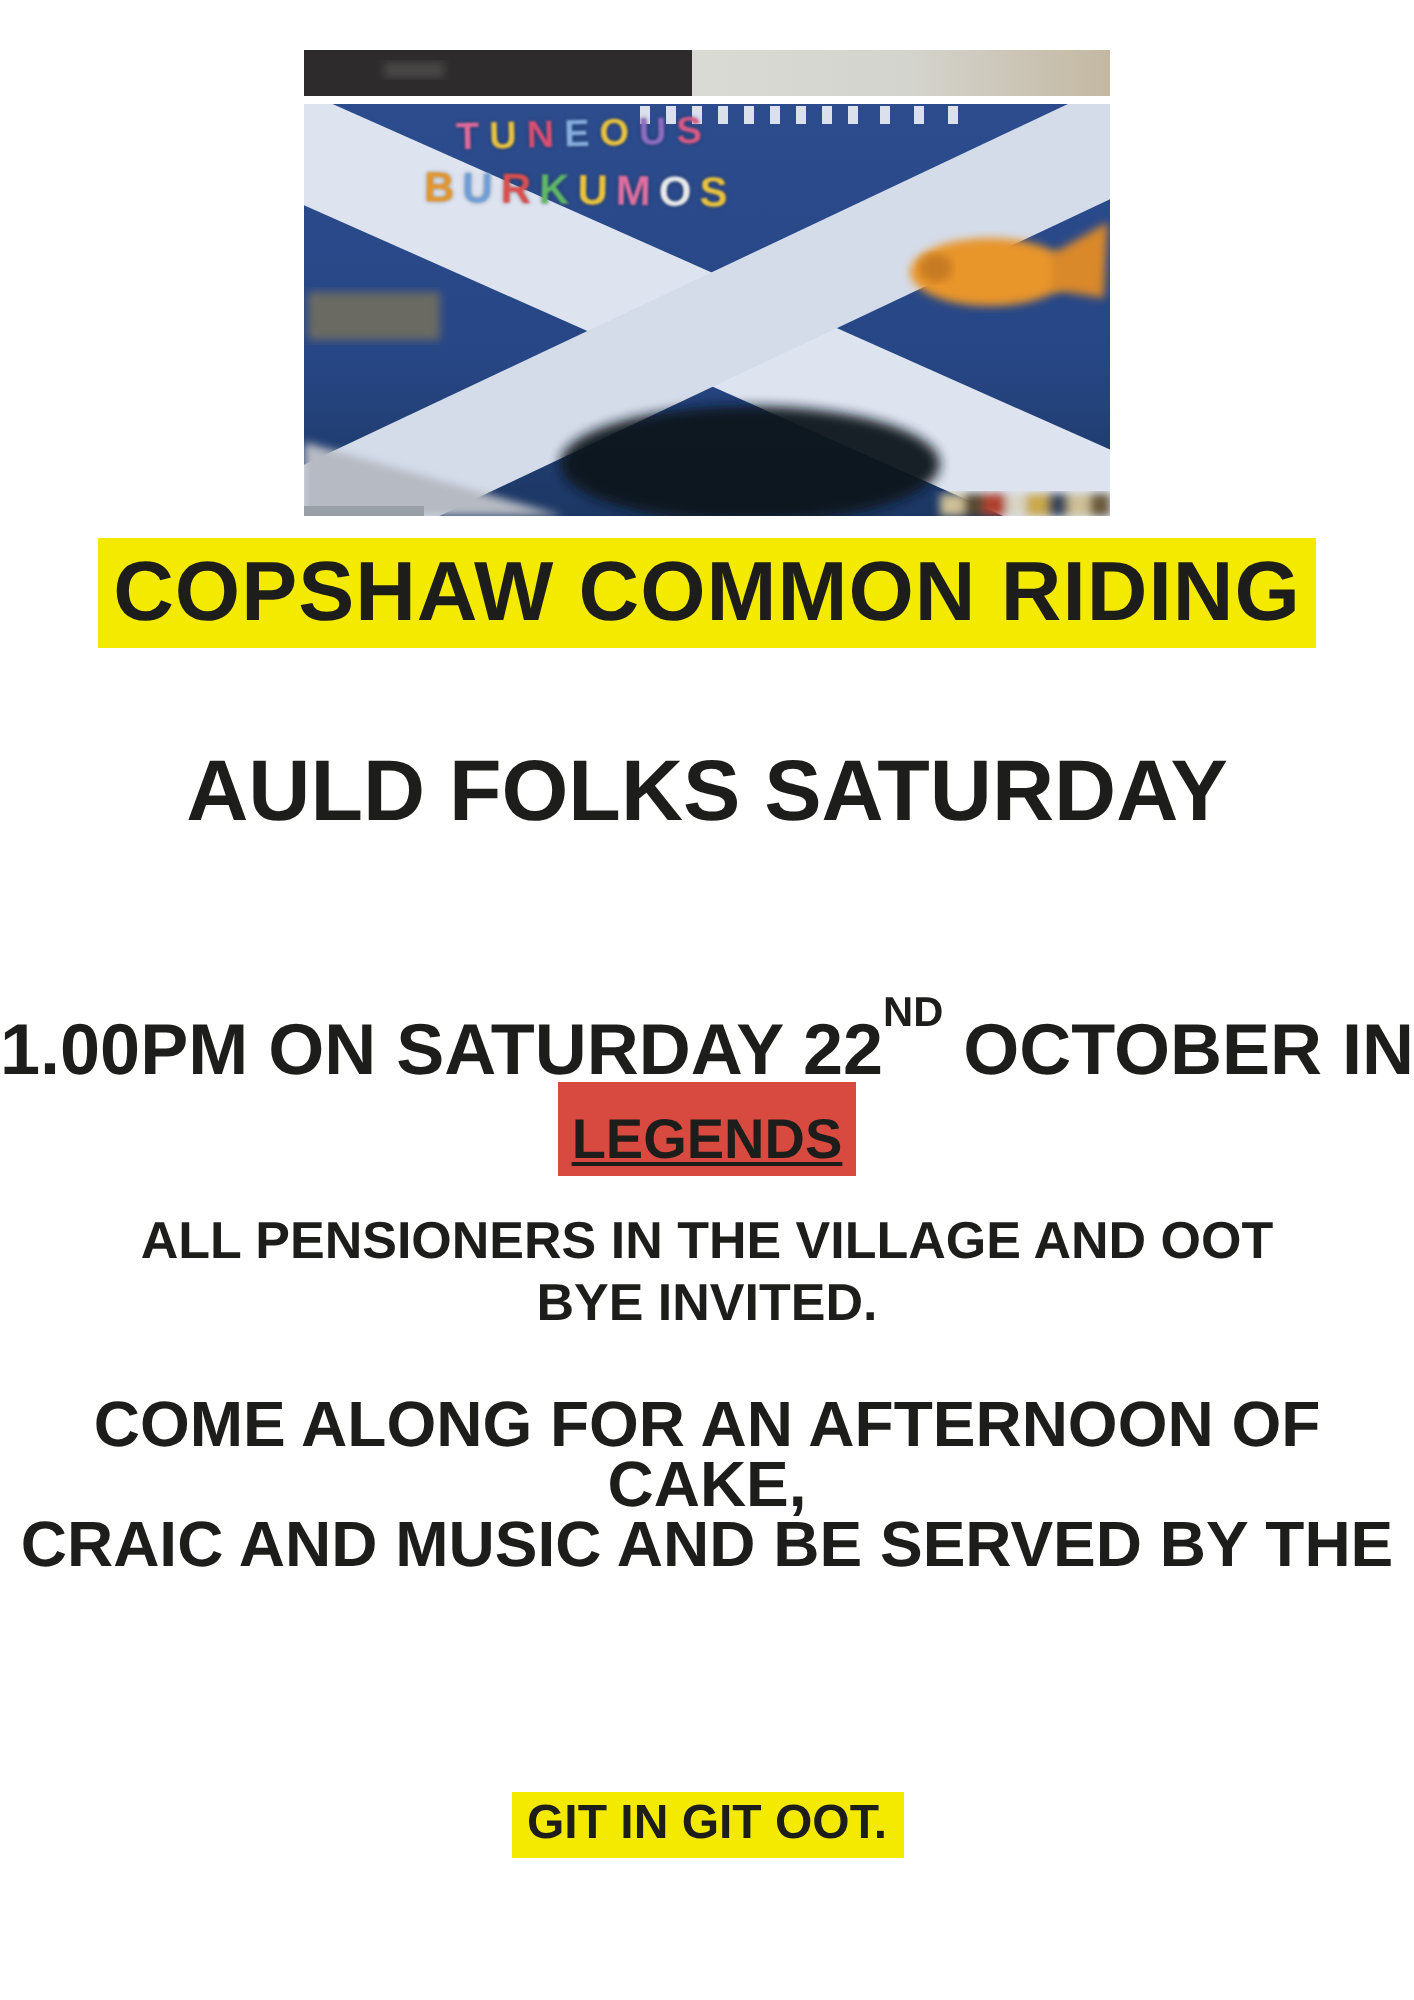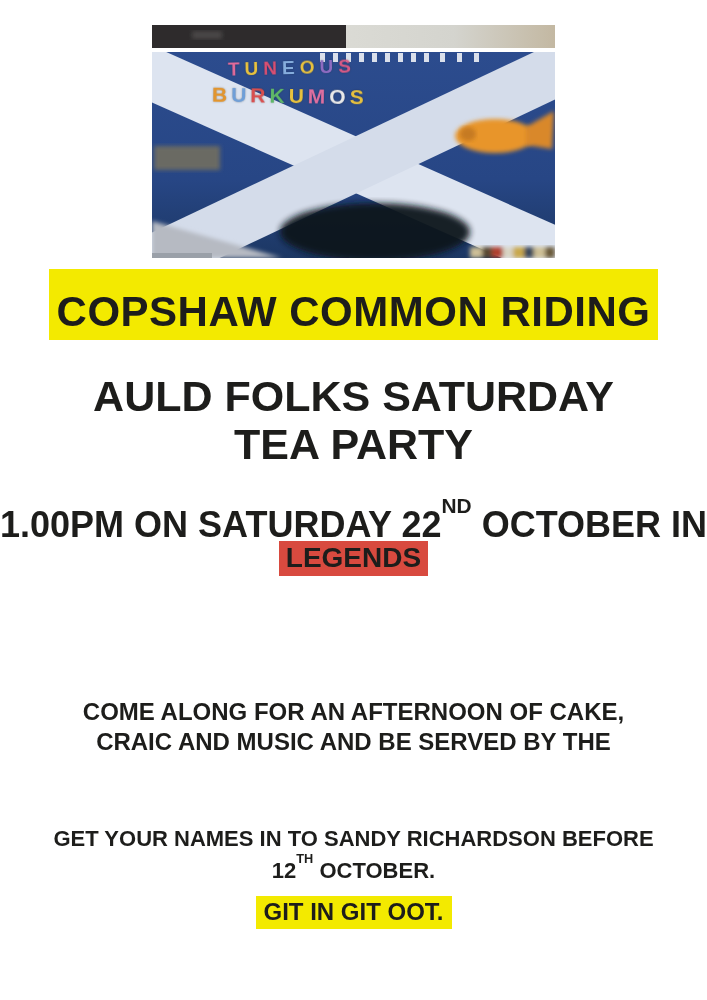--- a/index.html
+++ b/index.html
@@ -20,28 +20,28 @@
   .photo-letters{
     position:absolute; white-space:nowrap;
     font-family:"Liberation Sans", sans-serif; font-weight:bold;
     text-shadow:0 0 2px rgba(0,0,0,.35);
     filter:blur(.6px);
   }
   .photo-letters.row1{left:76px; top:32px; font-size:19px; letter-spacing:5px; transform:rotate(-1.5deg);}
   .photo-letters.row2{left:60px; top:59px; font-size:21px; letter-spacing:4px; transform:rotate(1deg);}
   
   .block{position:absolute; left:0; width:707px; text-align:center; line-height:1.15;}
-  .hl{display:inline-block; padding:19px 8px 4px 8px;}
+  .hl{display:inline-block; padding:3px 8px 4px 8px;}
   .title-block{top:269px; font-size:42px; letter-spacing:.5px;}
   .heading-block{top:372px; font-size:43px; line-height:48px;}
   .when-block{top:504px; font-size:36px;}
   .venue-block{top:541px; font-size:28px;}
-  .venue-block .hl{padding:1px 7px 2px 7px;}
+  .venue-block .hl{padding:13px 7px 2px 7px;text-decoration:underline;}
   .pensioners-block{top:605px; font-size:26px; line-height:31px;}
-  .come-block{top:697px; font-size:24px; line-height:30px;}
+  .come-block{top:697px; font-size:32px; line-height:30px;}
   .names-block{top:825px; font-size:22px; line-height:27px;}
   .footer-block{top:896px; font-size:24px;}
   .footer-block .hl{padding:2px 8px 3px 8px;}
   sup.ord{
     font-size:58%; position:relative; top:-0.52em; letter-spacing:0;
   }
 </style>
 </head>
 <body>
 
@@ -126,40 +126,37 @@
     <div class="photo-letters row1"><span style="color: rgb(224, 106, 154);">T</span><span style="color: rgb(232, 194, 62);">U</span><span style="color: rgb(217, 79, 114);">N</span><span style="color: rgb(134, 174, 222);">E</span><span style="color: rgb(232, 194, 62);">O</span><span style="color: rgb(143, 108, 194);">U</span><span style="color: rgb(217, 90, 133);">S</span></div>
     <div class="photo-letters row2"><span style="color: rgb(226, 149, 46);">B</span><span style="color: rgb(111, 159, 216);">U</span><span style="color: rgb(217, 79, 79);">R</span><span style="color: rgb(95, 183, 104);">K</span><span style="color: rgb(232, 194, 62);">U</span><span style="color: rgb(222, 111, 160);">M</span><span style="color: rgb(233, 233, 233);">O</span><span style="color: rgb(232, 194, 62);">S</span></div>
   </div>
 
   <div class="block title-block">
     <span class="hl" style="background-color: rgb(243, 234, 0);">COPSHAW COMMON RIDING</span>
   </div>
 
   <div class="block heading-block">
     <div>AULD FOLKS SATURDAY</div>
-    <div>TEA PARTY</div>
   </div>
 
   <div class="block when-block">
     <span>1.00PM ON SATURDAY 22</span><sup class="ord">ND</sup><span> OCTOBER IN</span>
   </div>
   <div class="block venue-block">
     <span class="hl" style="background-color: rgb(216, 74, 63);">LEGENDS</span>
   </div>
 
+  <div class="block pensioners-block">
+    <div>ALL PENSIONERS IN THE VILLAGE AND OOT</div>
+    <div>BYE INVITED.</div>
+  </div>
 
   <div class="block come-block">
     <div>COME ALONG FOR AN AFTERNOON OF CAKE,</div>
     <div>CRAIC AND MUSIC AND BE SERVED BY THE</div>
   </div>
 
-  <div class="block names-block">
-    <div>GET YOUR NAMES IN TO SANDY RICHARDSON BEFORE</div>
-    <div>
-      <span>12</span><sup class="ord">TH</sup><span> OCTOBER.</span>
-    </div>
-  </div>
 
   <div class="block footer-block">
     <span class="hl" style="background-color: rgb(243, 234, 0); text-align: right;">GIT IN GIT OOT.</span>
   </div>
 
 </div>
 
 </body></html>

